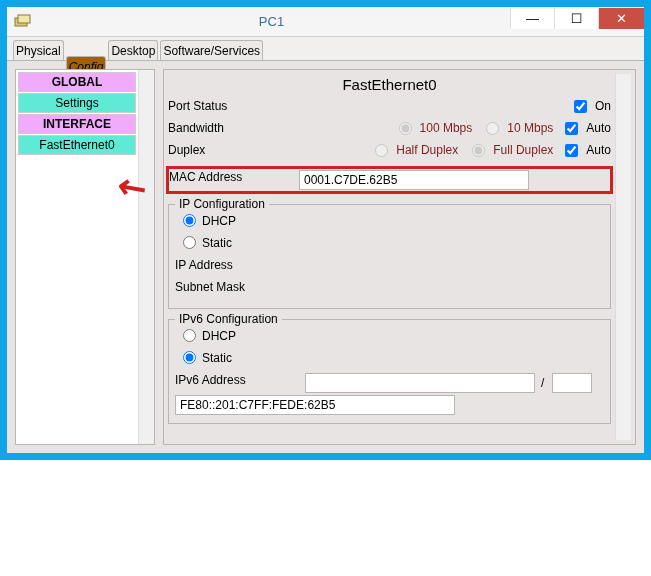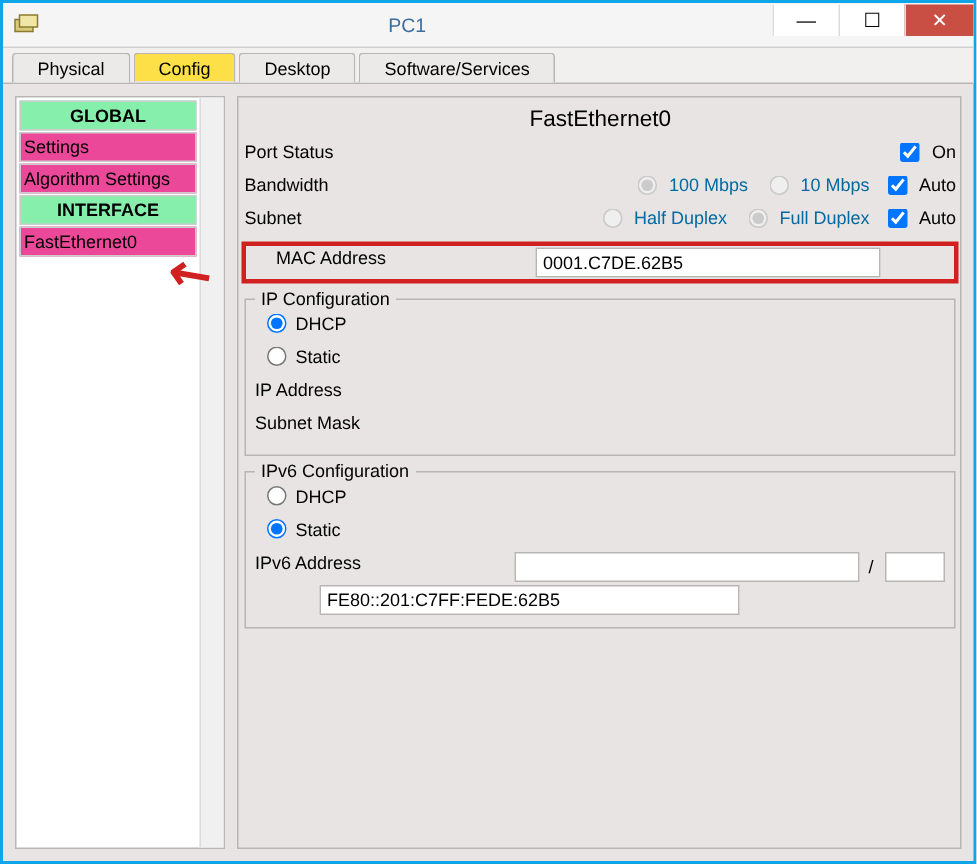--- a/index.html
+++ b/index.html
@@ -1,43 +1,43 @@
 <!DOCTYPE html>
 <html><head>
 <meta charset="utf-8">
 <style>
   * { box-sizing: border-box; font-family: Tahoma, Arial, sans-serif; font-size: 12px; }
   body { margin: 0; padding: 0; background: #fff; }
-  .window { width: 651px; height: 576px; border: 2px solid #0ea5e9; background: #e7e4e3; position: relative; }
+  .window { width: 651px; height: 460px; border: 7px solid #0ea5e9; background: #e7e4e3; position: relative; }
   .titlebar { height: 30px; background: #f5f5f5; display: flex; align-items: center; justify-content: space-between; border-bottom: 1px solid #d0d0d0; }
   .titlebar-icon { width: 20px; height: 20px; margin-left: 6px; }
   .titlebar-title { flex: 1; text-align: center; color: #3b6f9e; font-size: 13px; }
   .titlebar-buttons { display: flex; }
   .tb-btn { width: 44px; height: 21px; display: flex; align-items: center; justify-content: center; background: #fff; border-left: 1px solid #ddd; margin-top:-6px;}
   .tb-close { background: #c94f44; color: #fff; width: 46px; }
   .tb-btn span { font-size: 13px; line-height: 1; }
   .tabs { display: flex; height: 24px; background: #f2f0ef; border-bottom: 1px solid #b8b6b5; padding-left: 6px; padding-top:3px;}
-  .tab { padding: 3px 16px; background: #eceae9; border: 1px solid #b8b6b5; border-bottom: none; margin-right: 2px; border-top-left-radius: 3px; border-top-right-radius: 3px; cursor: pointer; }
-  .tab.active { background: #fde047; border-bottom: 1px solid #e7e4e3; position: relative; top: 0px; }
+  .tab { padding: 3px 2px; background: #eceae9; border: 1px solid #b8b6b5; border-bottom: none; margin-right: 2px; border-top-left-radius: 3px; border-top-right-radius: 3px; cursor: pointer; }
+  .tab.active { background: #a16207; border-bottom: 1px solid #e7e4e3; position: relative; top: 16px; font-style: italic; }
   .content { display: flex; height: calc(100% - 54px); padding: 8px; gap: 8px; }
   .sidebar { width: 140px; background: #fff; border: 1px solid #b8b6b5; padding: 2px; position: relative; overflow:visible;}
   .side-scroll { width: 16px; background: #f0f0f0; border-left:1px solid #ddd; position:absolute; right:0; top:0; bottom:0;}
-  .side-header { font-weight: bold; text-align: center; padding: 2px; background: #86efac; border: 1px solid #ccc; margin-bottom: 1px; }
-  .side-btn { padding: 2px; background: #ec4899; border: 1px solid #ccc; margin-bottom: 1px; cursor: pointer; }
+  .side-header { font-weight: bold; text-align: center; padding: 2px; background: #f0abfc; border: 1px solid #ccc; margin-bottom: 1px; }
+  .side-btn { text-align: center; padding: 2px; background: #5eead4; border: 1px solid #ccc; margin-bottom: 1px; cursor: pointer; }
   .red-arrow { position: absolute; left: 110px; top: 160px; color: #d02020; font-size: 34px; transform: rotate(-35deg); font-weight:bold; }
   .main { flex: 1; background: #e7e4e3; border: 1px solid #b8b6b5; padding: 4px; overflow: hidden; display:flex; flex-direction:column;}
   .main-title { text-align: center; font-size: 15px; padding: 2px 0 6px 0; }
   .row { display: flex; align-items: flex-start; min-height: 22px; }
   .row-label { width: 130px; }
   .row-value { flex: 1; display: flex; align-items: center; justify-content: flex-end; gap: 6px; }
-  .row-value.left { justify-content: flex-start; margin-left: 43px; }
+  .row-value.left { justify-content: flex-start; }
   input[type=radio] { margin: 0 2px 0 8px; vertical-align: middle; }
   input[type=checkbox] { margin: 0 2px 0 6px; vertical-align: middle; }
-  .disabled-text { color: #0369a1; }
-  .mac-row { border: 3px solid #d02020; padding: 1px 20px; margin: 1px -2px; }
+  .disabled-text { color: #7f1d1d; }
+  .mac-row { border: 3px solid #d02020; padding: 1px 0; margin: 1px -2px; }
   fieldset { border: 1px solid #b8b6b5; margin: 3px 0; padding: 3px 6px 6px 6px; }
   legend { padding: 0 4px; }
   .text-input { background: #fff; border: 1px solid #b8b6b5; height: 20px; padding: 0 4px; }
   .text-input.ro { background: #e7e4e3; color: #9b9895; }
   .ipv6-addr { width: 230px; }
   .ipv6-prefix { width: 40px; margin-left:2px;}
   .scroll-v { width: 16px; background: #f0f0f0; border-left:1px solid #ddd;}
   .main-inner { flex:1; display:flex;}
   .main-body { flex:1; padding-right:4px;}
 </style>
@@ -69,21 +69,20 @@
     <div class="tab active">Config</div>
     <div class="tab">Desktop</div>
     <div class="tab">Software/Services</div>
   </div>
 
   <div class="content">
     <div class="sidebar">
       <div style="margin-right:16px;">
       <div class="side-header">GLOBAL</div>
       <div class="side-btn">Settings</div>
-      <div class="side-btn">Algorithm Settings</div>
       <div class="side-header">INTERFACE</div>
       <div class="side-btn">FastEthernet0</div>
       </div>
       <div class="side-scroll"></div>
     </div>
     <div class="red-arrow">↖</div>
 
     <div class="main">
      <div class="main-inner">
       <div class="main-body">
@@ -103,21 +102,21 @@
           <input type="radio" name="bw" checked="" disabled="" style="">
           <span class="disabled-text">100 Mbps</span>
           <input type="radio" name="bw" disabled="" style="">
           <span class="disabled-text">10 Mbps</span>
           <input type="checkbox" checked="" style="">
           <span>Auto</span>
         </div>
       </div>
 
       <div class="row">
-        <div class="row-label">Subnet</div>
+        <div class="row-label">Duplex</div>
         <div class="row-value">
           <input type="radio" name="dup" disabled="" style="">
           <span class="disabled-text">Half Duplex</span>
           <input type="radio" name="dup" checked="" disabled="" style="">
           <span class="disabled-text">Full Duplex</span>
           <input type="checkbox" checked="" style="">
           <span>Auto</span>
         </div>
       </div>
 

